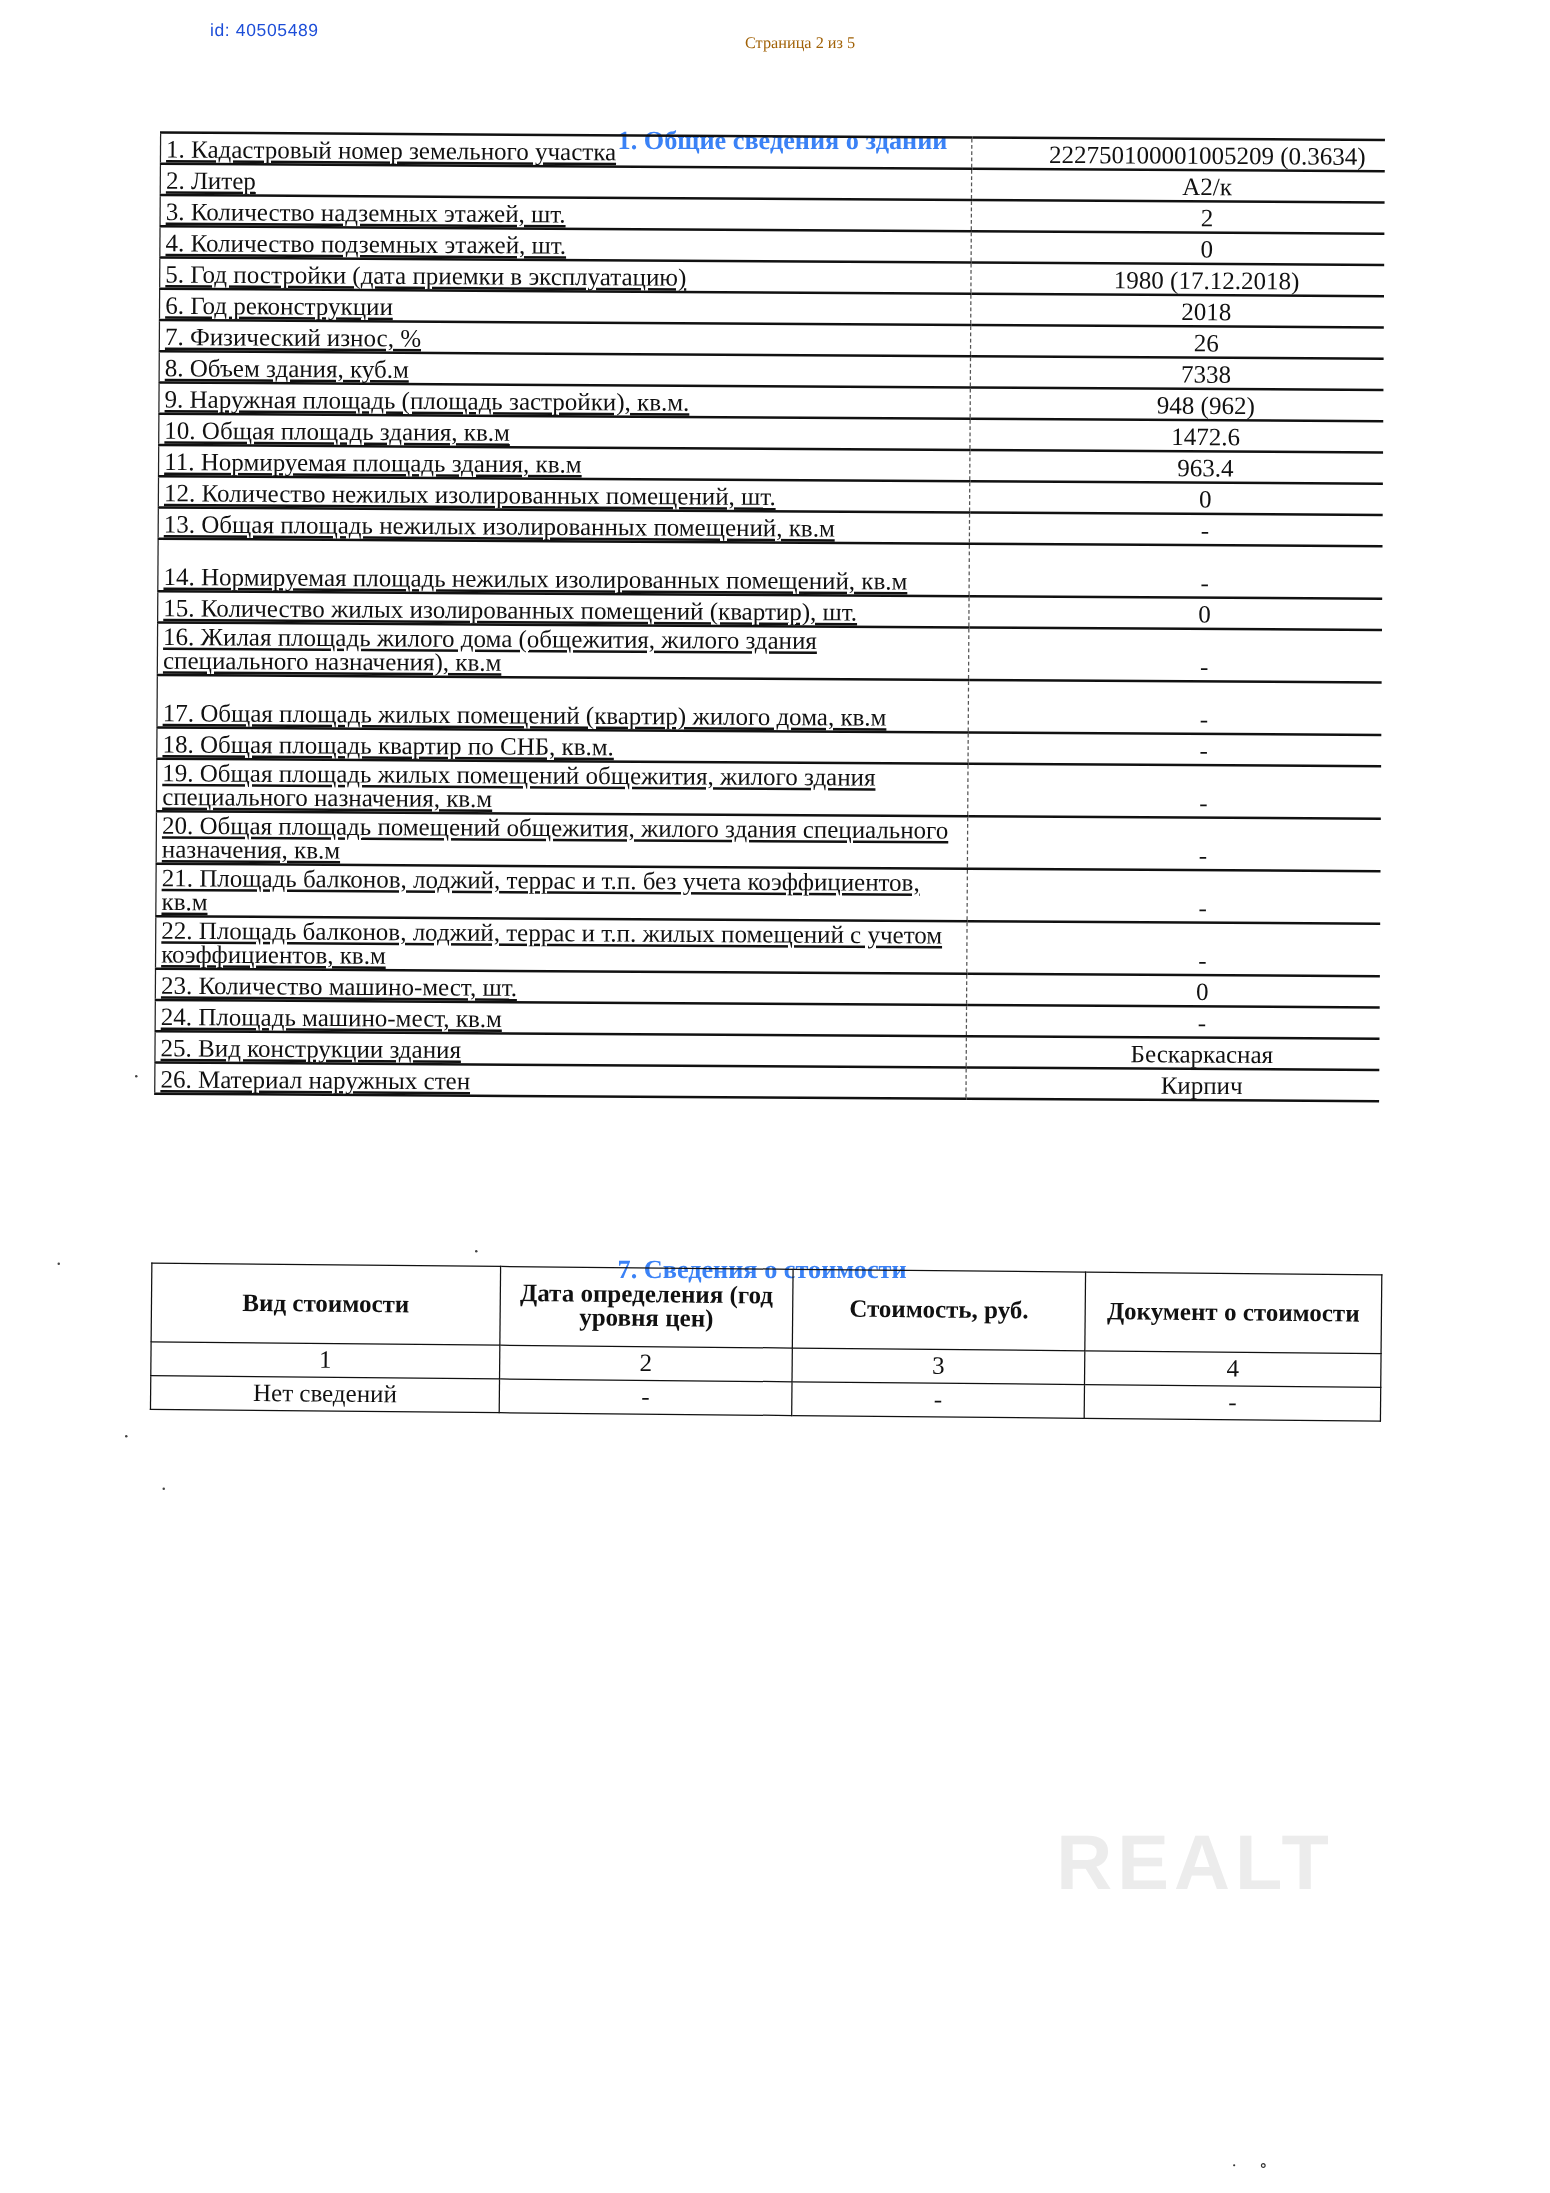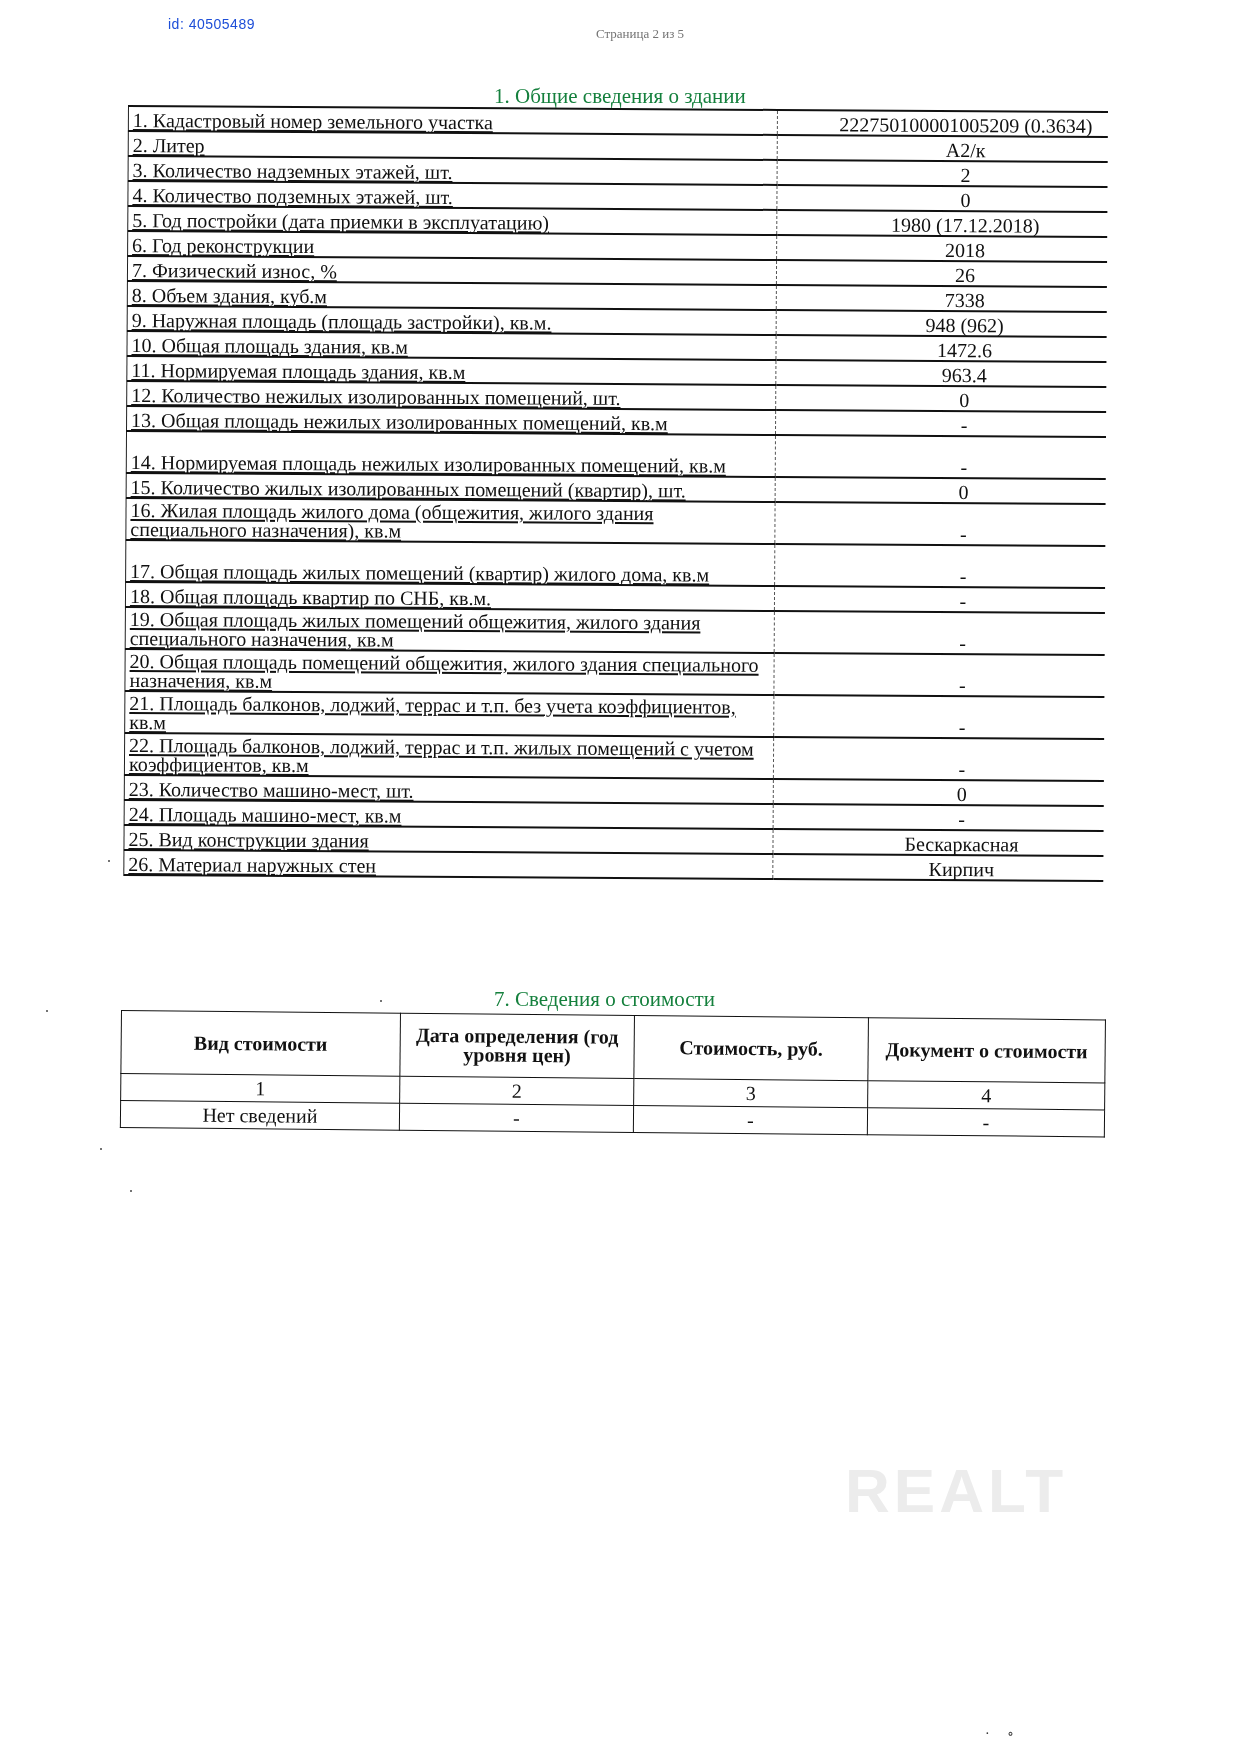--- a/index.html
+++ b/index.html
@@ -1,22 +1,22 @@
 <!DOCTYPE html>
 <html><head>
 <meta charset="utf-8">
 <style>
   html, body { margin: 0; padding: 0; background: #ffffff; }
   body { width: 1240px; height: 1754px; position: relative; overflow: hidden;
          font-family: "Liberation Serif", "DejaVu Serif", serif; color: #111; }
   .page { position: absolute; left: 0; top: 0; width: 1240px; height: 1754px; }
   .doc-id { position: absolute; left: 168px; top: 16px; font-family: "Liberation Sans", sans-serif;
             font-size: 14px; letter-spacing: 0.5px; color: #1d4ed8; }
-  .page-num { position: absolute; left: 596px; top: 26px; font-size: 13px; color: #737373; }
-  .section-title { position: absolute; font-weight: normal; font-size: 21px; color: #15803d; }
+  .page-num { position: absolute; left: 596px; top: 26px; font-size: 13px; color: #a16207; }
+  .section-title { position: absolute; font-weight: bold; font-size: 21px; color: #3b82f6; margin-top: 16px; }
   .t1-title { left: 494px; top: 84px; }
   .t2-title { left: 494px; top: 987px; }
 
   
   .t1 { position: absolute; left: 128px; top: 105px; width: 980px; border-collapse: collapse;
         transform: rotate(0.35deg); transform-origin: left top; }
   .t1 td { border-top: 2px solid #111; border-bottom: 2px solid #111; padding: 0 4px;
            font-size: 20px; line-height: 19px; vertical-align: bottom; }
   .t1 td.label { width: 640px; border-left: 1.5px solid #222; text-decoration: underline;
                  text-underline-offset: 2px; }

